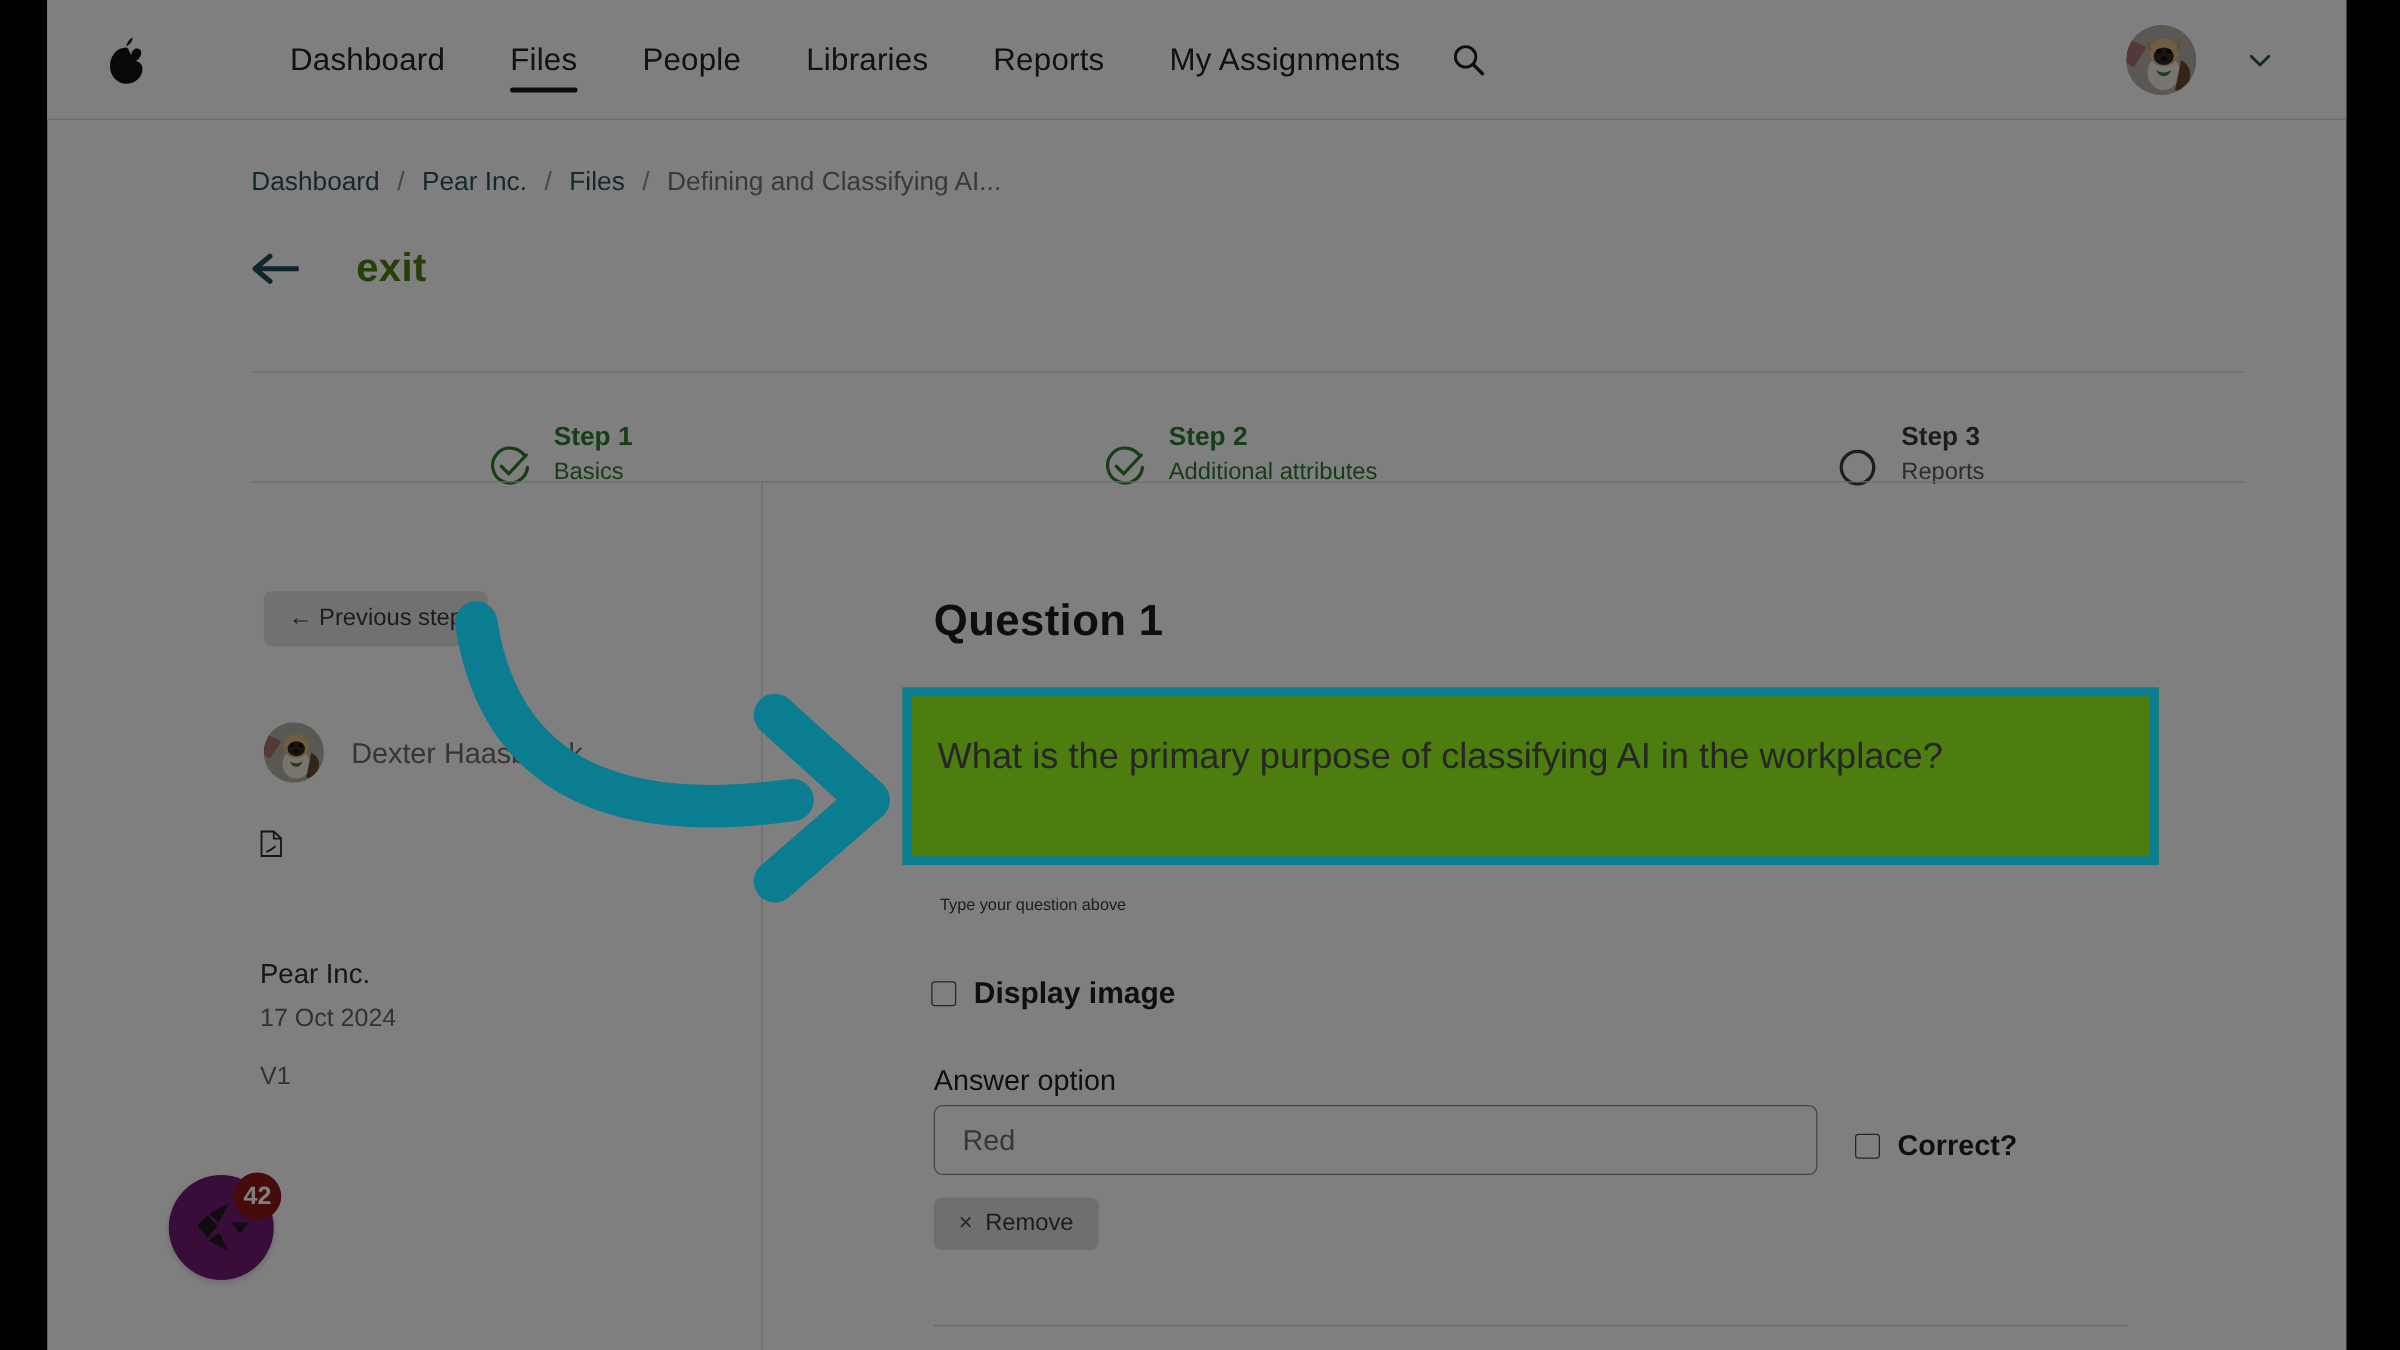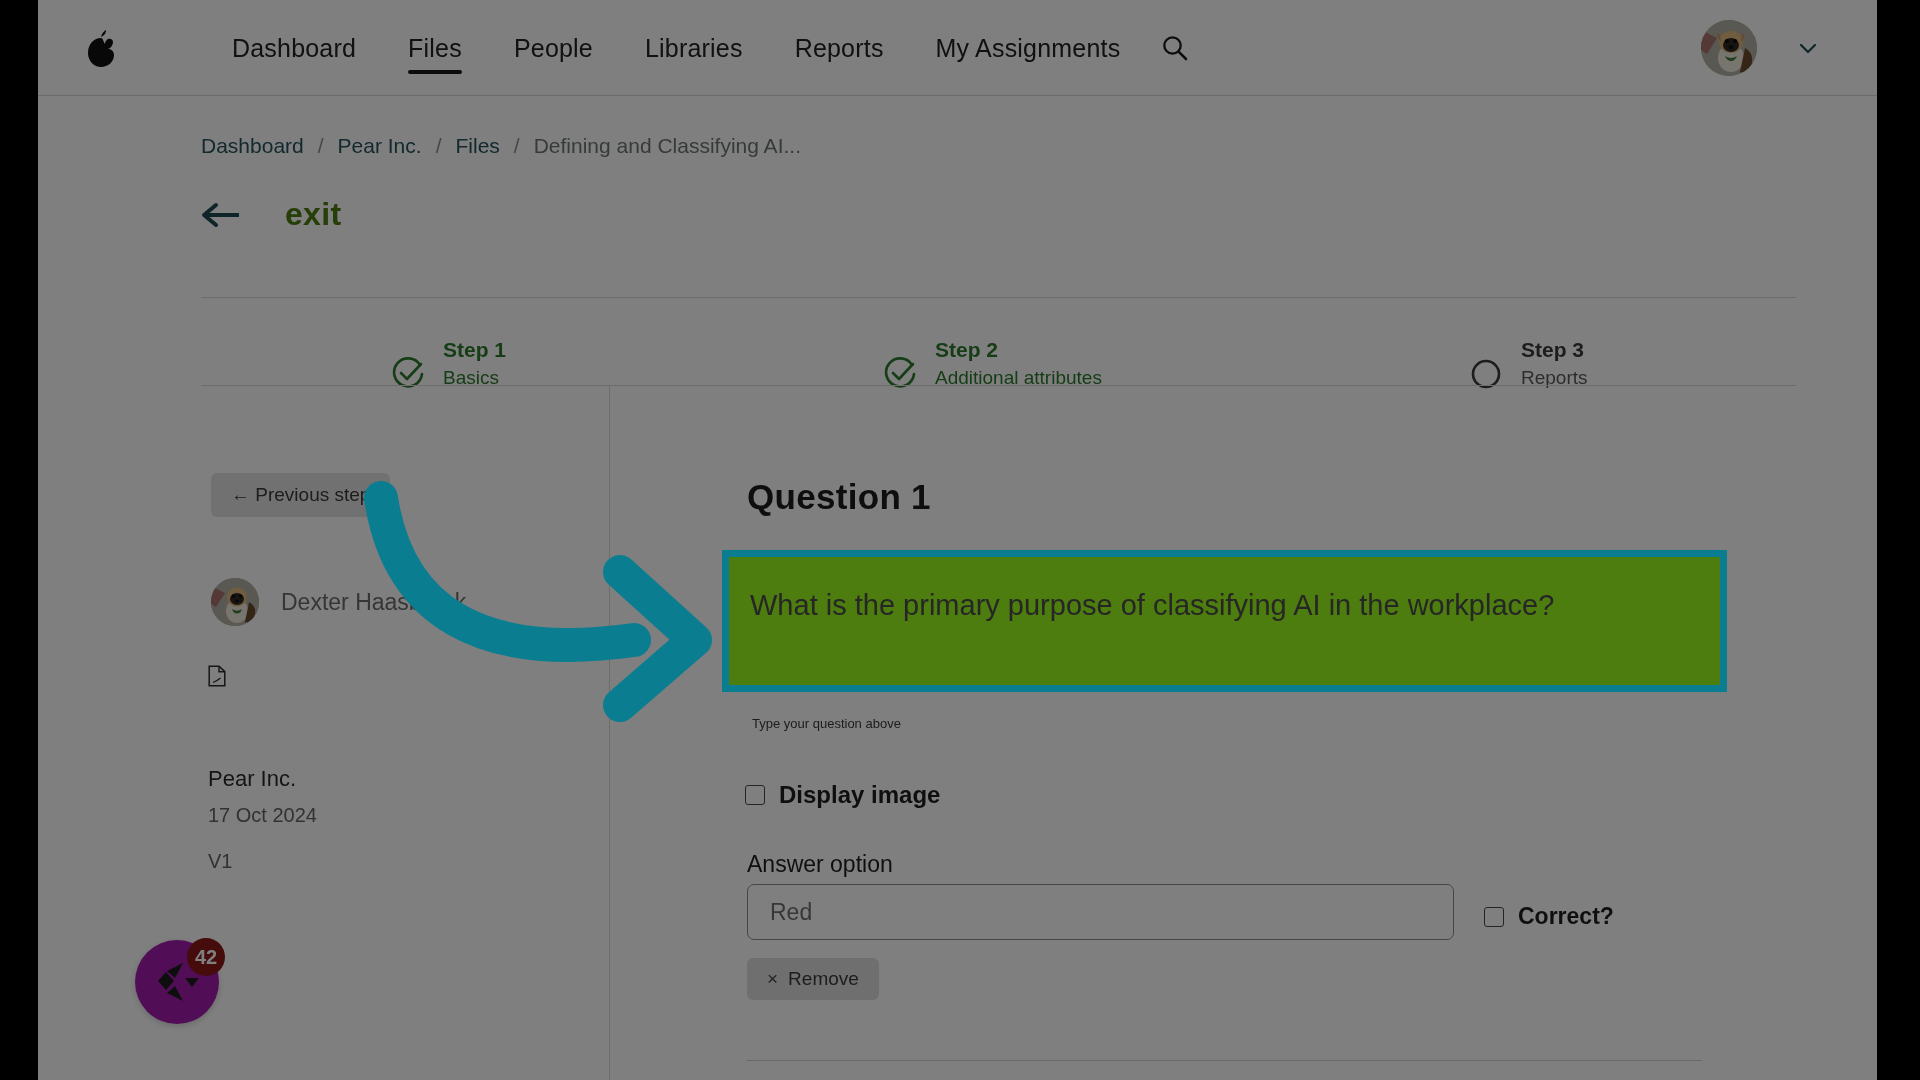--- a/index.html
+++ b/index.html
@@ -225,21 +225,21 @@
 
   .bottom-rule {
     position: absolute; left: 709px; top: 1060px;
     width: 955px; height: 1px; background: #d2d2d2;
   }
 
   
   .widget {
     position: absolute; left: 97px; top: 940px;
     width: 84px; height: 84px; border-radius: 50%;
-    background: #a21caf; cursor: pointer;
+    background: #701a75; cursor: pointer;
     display: flex; align-items: center; justify-content: center;
     box-shadow: 0 2px 6px rgba(0,0,0,.18);
   }
   .widget-badge {
     position: absolute; right: -6px; top: -2px;
     min-width: 38px; height: 38px; border-radius: 19px;
     background: #8c1616; color: #fff;
     font-size: 20px; font-weight: bold;
     display: flex; align-items: center; justify-content: center;
     padding: 0 7px;

